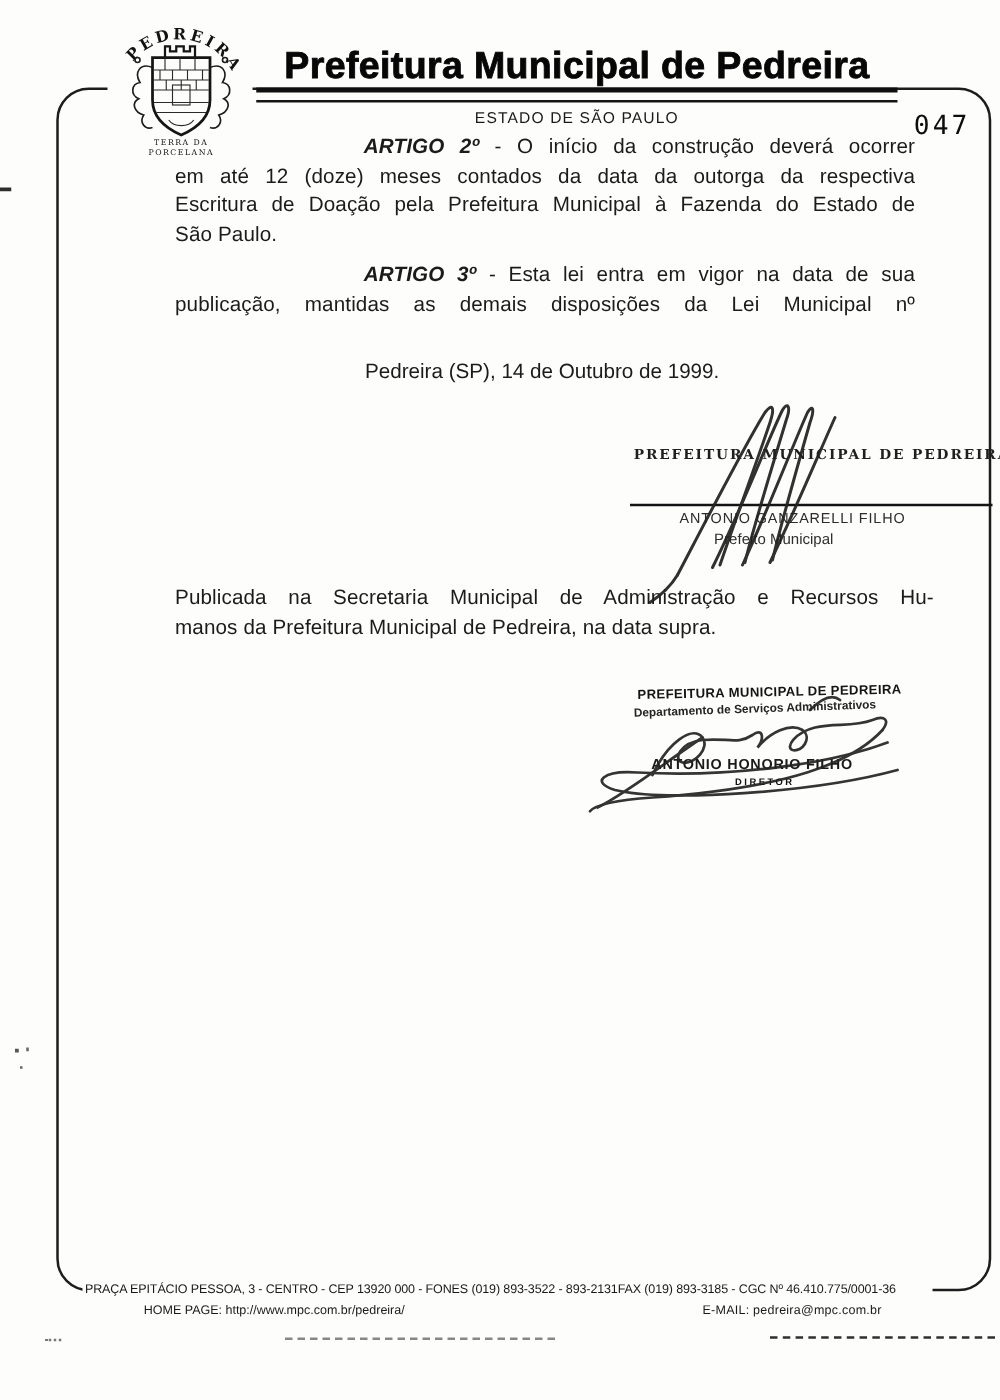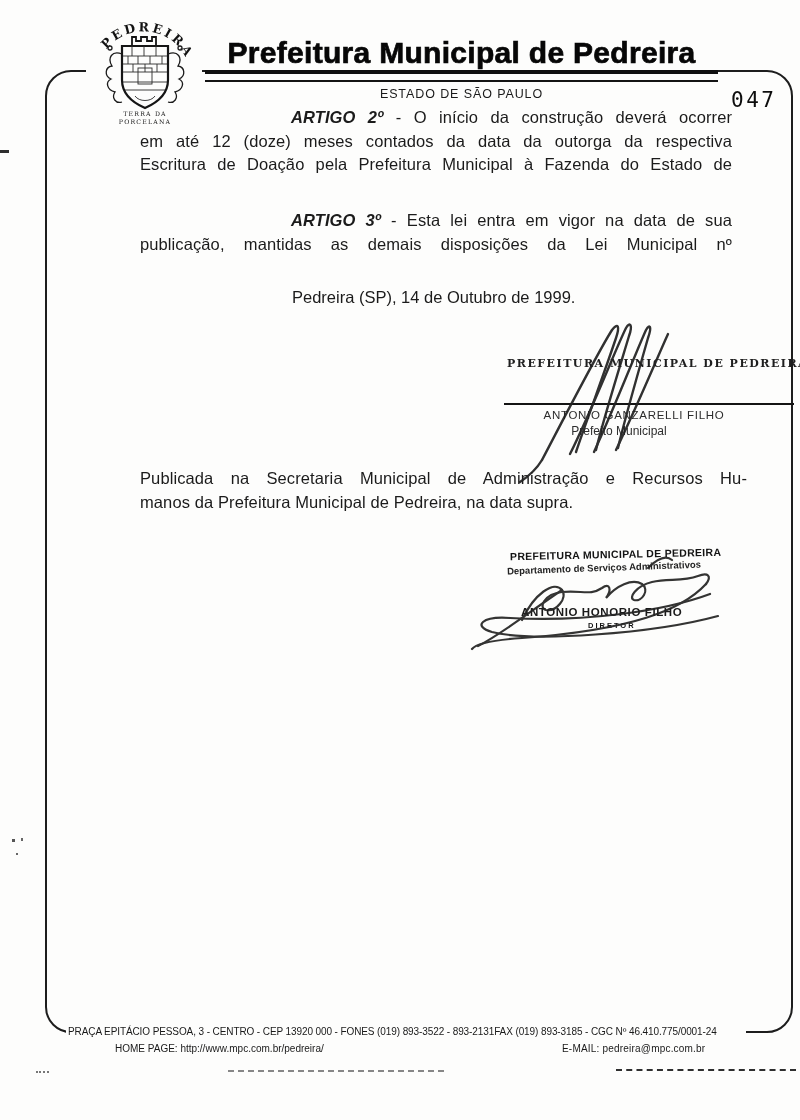--- a/index.html
+++ b/index.html
@@ -104,20 +104,21 @@
 
   <div class="title">Prefeitura Municipal de Pedreira</div>
   <div class="title-underline2"></div>
   <div class="subtitle">ESTADO DE SÃO PAULO</div>
   <div class="pagenum">047</div>
 
   <div class="para art2">
     <div class="line first just"><span class="artlabel">ARTIGO 2º</span><span> - O início da construção deverá ocorrer</span></div>
     <div class="line just">em até 12 (doze) meses contados da data da outorga da respectiva</div>
     <div class="line just">Escritura de Doação pela Prefeitura Municipal à Fazenda do Estado de</div>
+    <div class="line">São Paulo.</div>
   </div>
 
   <div class="para art3">
     <div class="line first just"><span class="artlabel">ARTIGO 3º</span><span> - Esta lei entra em vigor na data de sua</span></div>
     <div class="line just">publicação, mantidas as demais disposições da Lei Municipal nº</div>
   </div>
 
   <div class="date">Pedreira (SP), 14 de Outubro de 1999.</div>
 
   <div class="sig1-stamp">PREFEITURA MUNICIPAL DE PEDREIRA</div>
@@ -148,21 +149,21 @@
       <path d="M244,34 C220,60 170,80 60,88 C32,90 14,94 10,99"></path>
       <path d="M100,40 C70,60 40,84 16,96"></path>
       <path d="M186,18 C196,8 204,5 210,10"></path>
     </g>
   </svg>
   <div class="sig2-name">ANTONIO HONORIO FILHO</div>
   <div class="sig2-role">DIRETOR</div>
 
   <div class="footer-line1">
     <span>PRAÇA EPITÁCIO PESSOA, 3 - CENTRO - CEP 13920 000 - FONES (019) 893-3522 - 893-2131</span>
-    <span>FAX (019) 893-3185 - CGC Nº 46.410.775/0001-24</span>
+    <span>FAX (019) 893-3185 - CGC Nº 46.410.775/0001-36</span>
   </div>
   <div class="footer-home">HOME PAGE: http://www.mpc.com.br/pedreira/</div>
   <div class="footer-email">E-MAIL: pedreira@mpc.com.br</div>
 
   <div class="speck-dash"></div>
   <div class="speck-a"></div>
   <div class="speck-b"></div>
   <div class="speck-c"></div>
   <div class="dotline1"></div>
   <div class="dotline2"></div>

